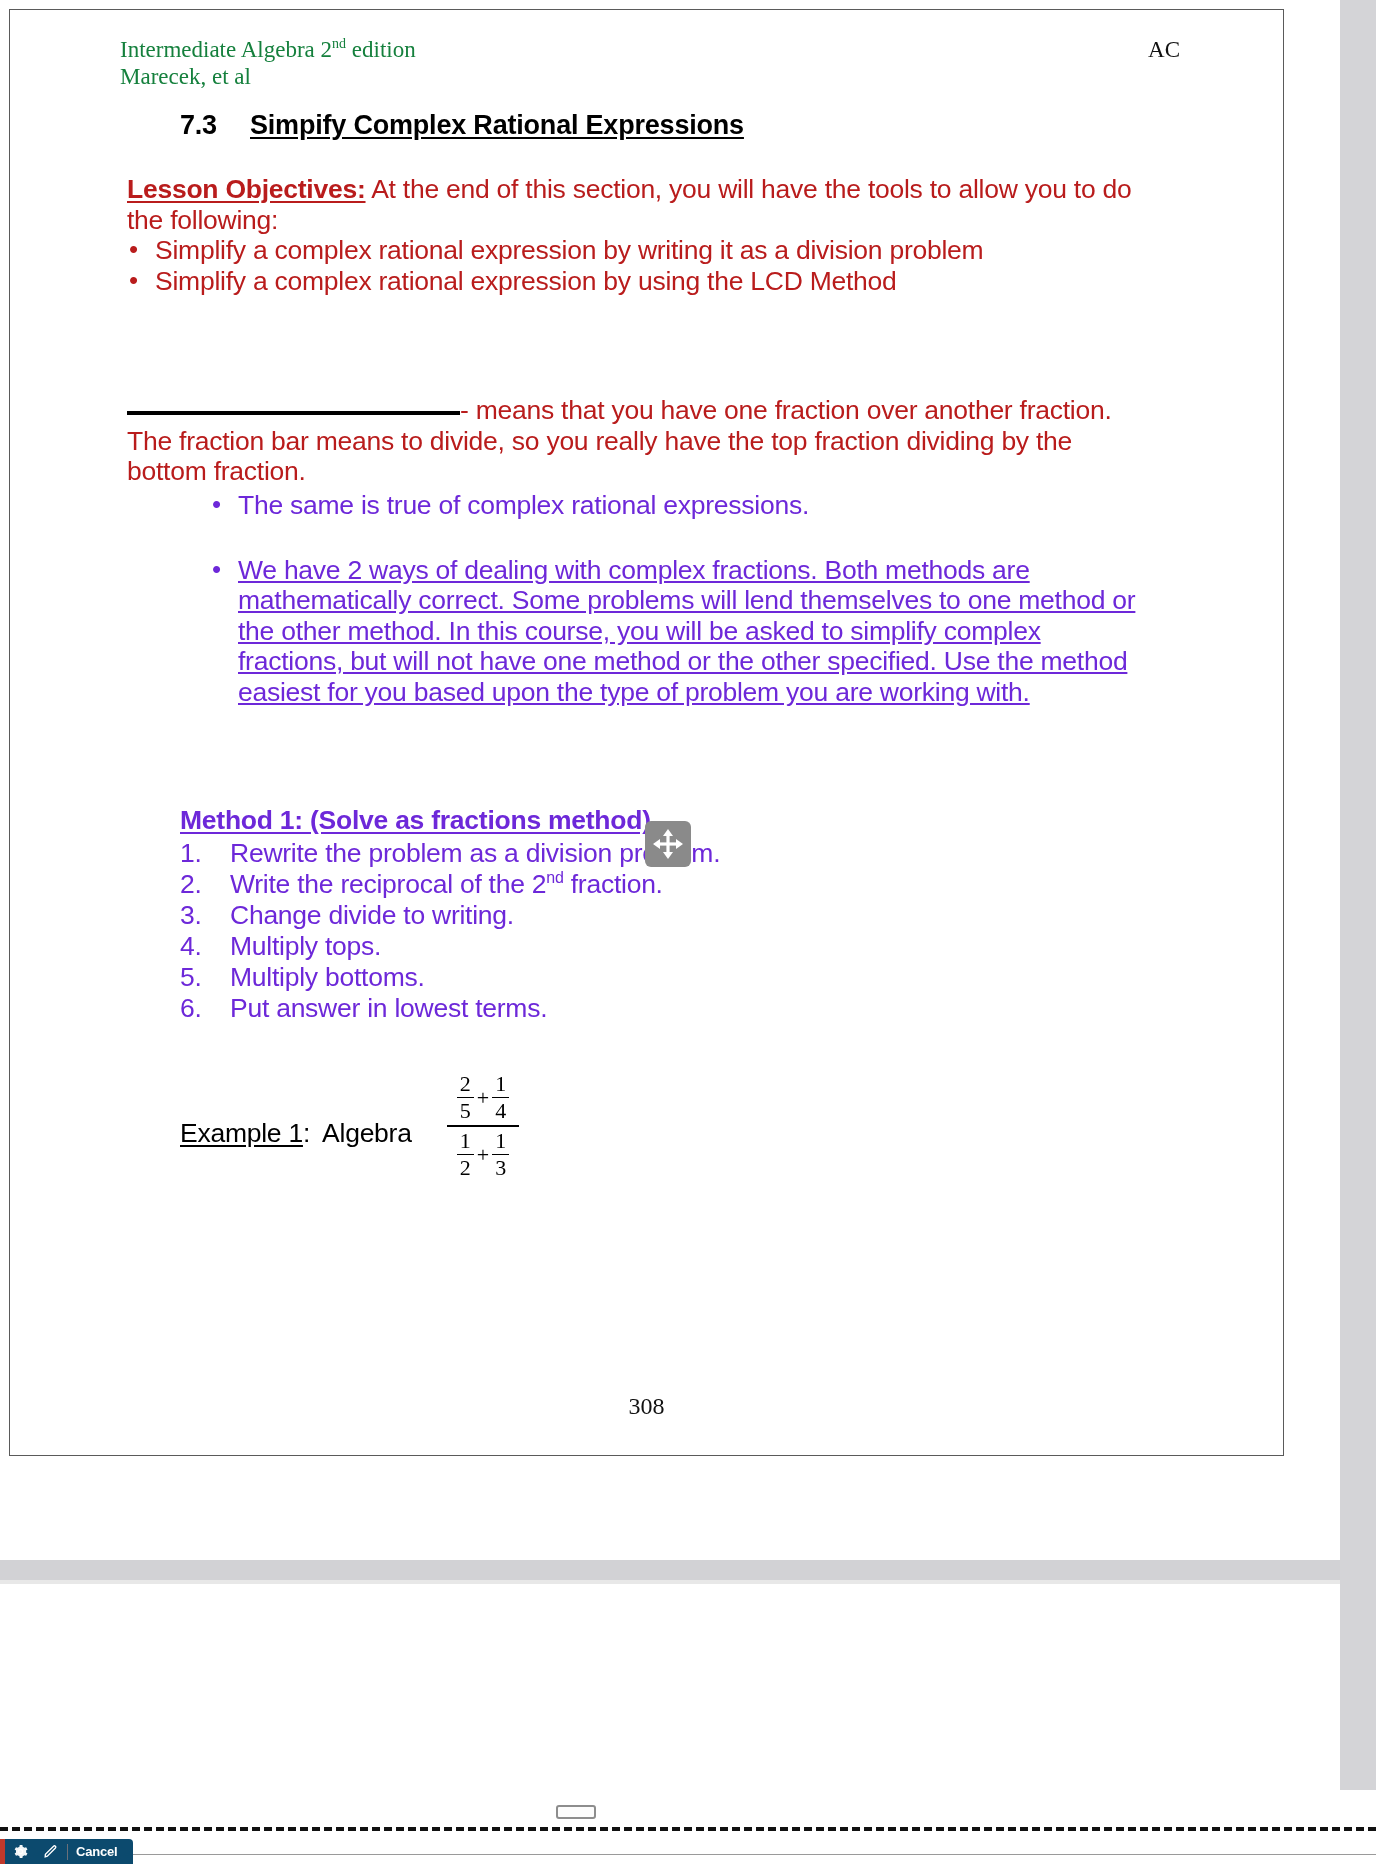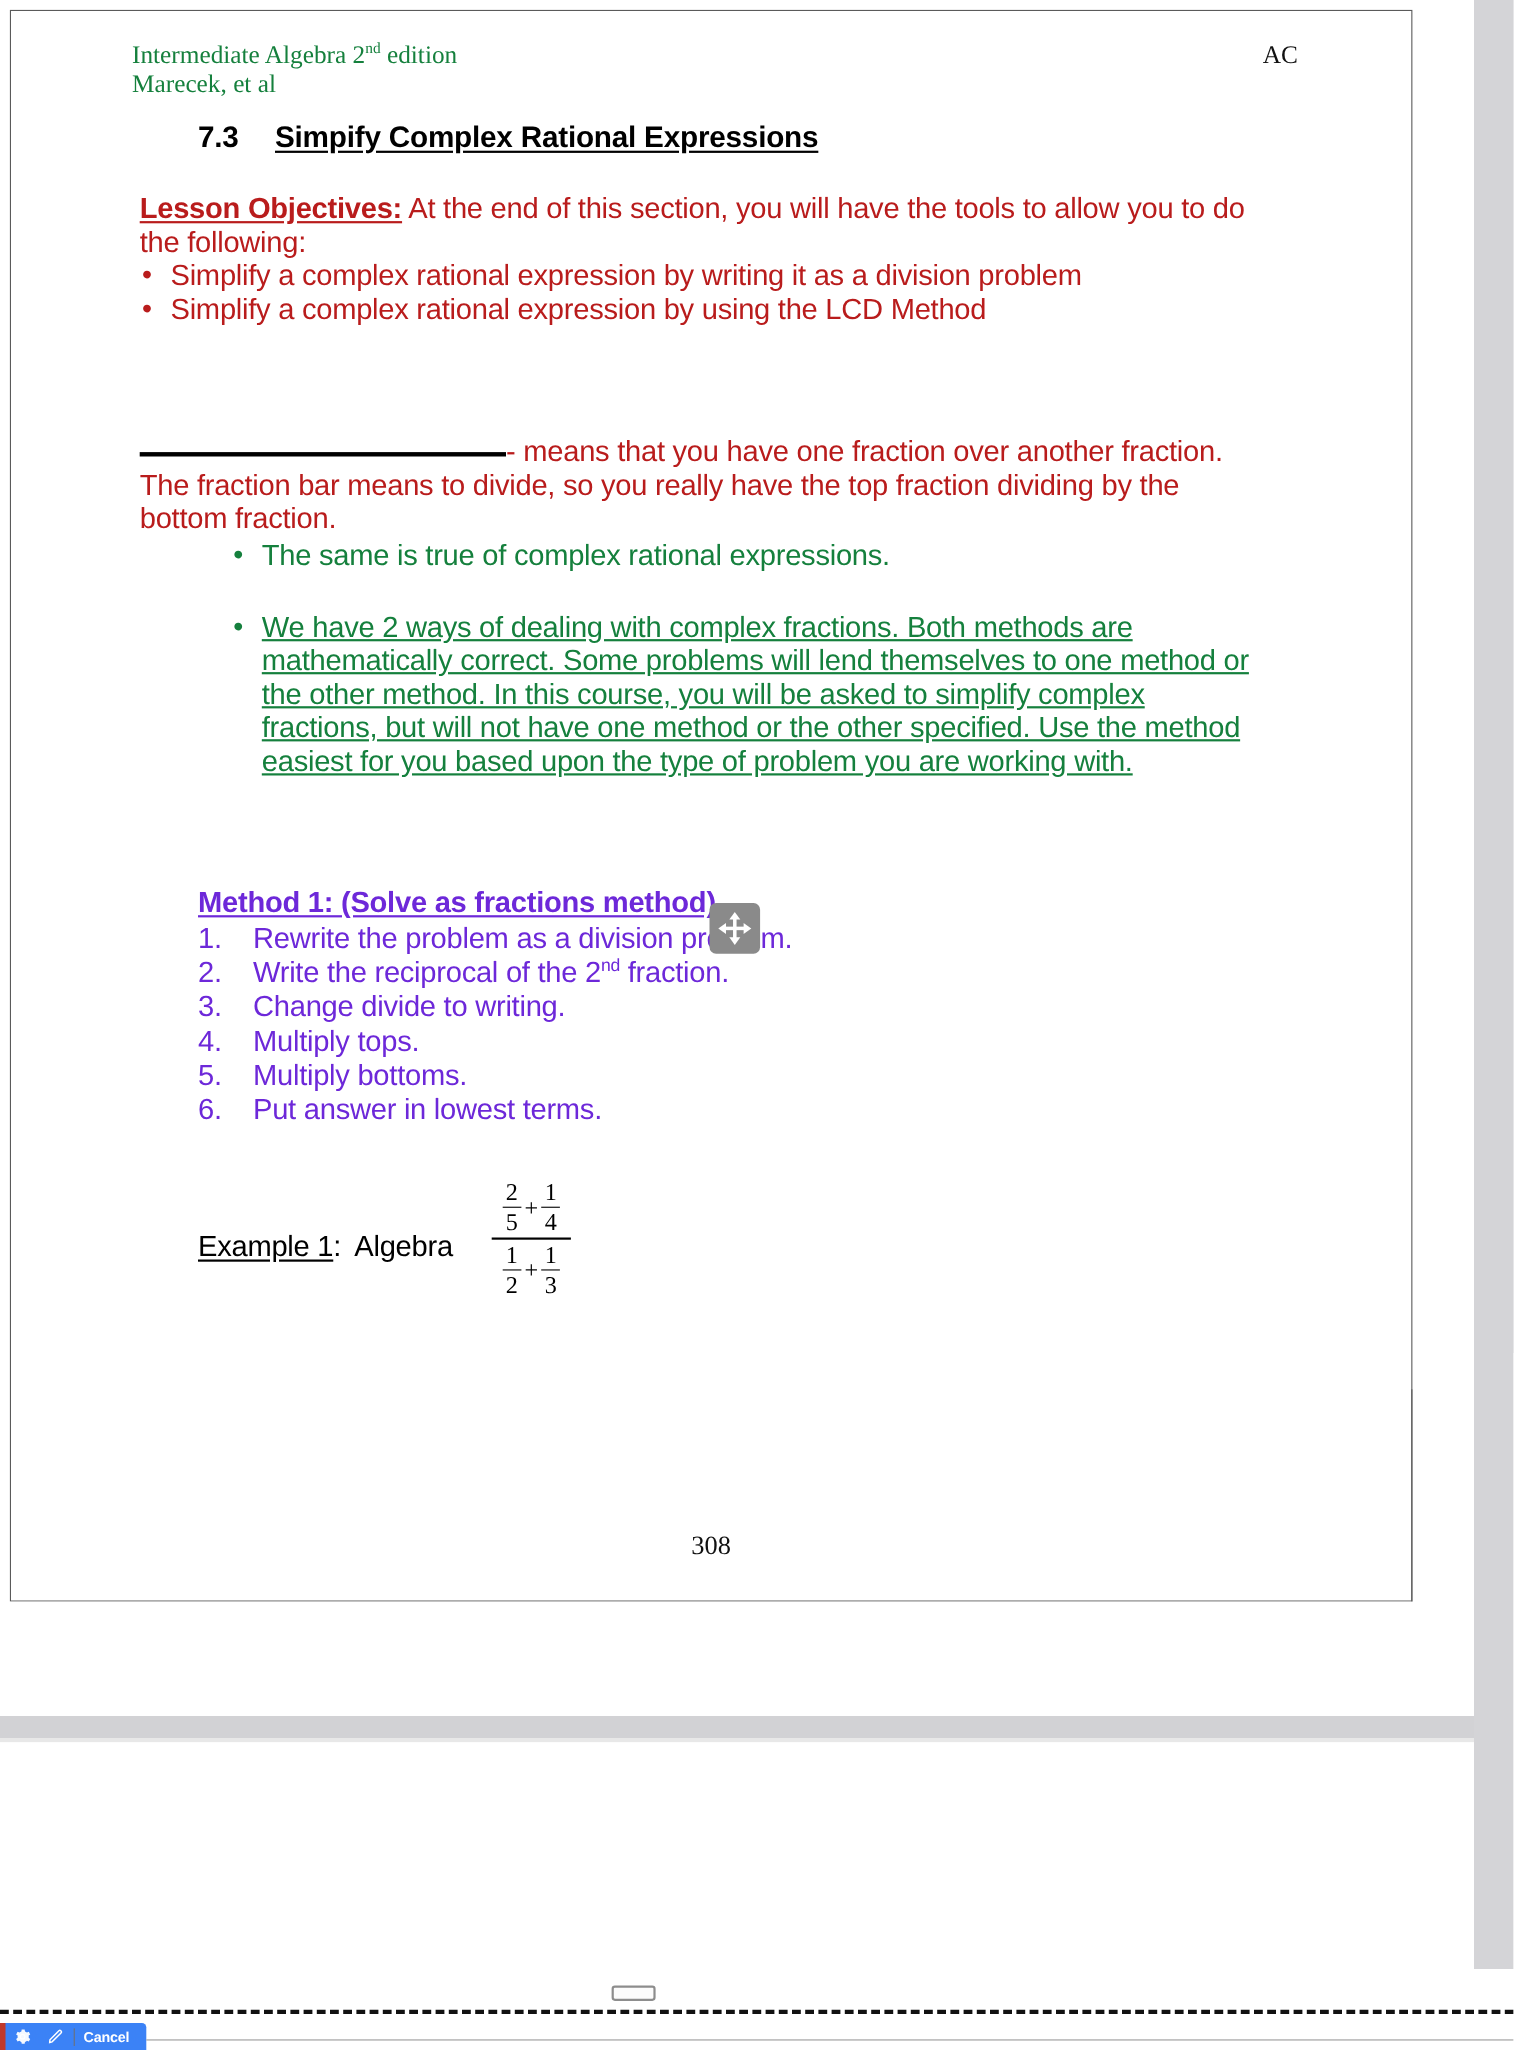--- a/index.html
+++ b/index.html
@@ -76,21 +76,21 @@
   .obj-list { margin-left:48px; margin-top:0px; }
 
   .defn { left:117px; top:385px; width:1015px; }
   .blank-line {
     display:inline-block; width:333px; height:0;
     border-bottom:4px solid #000; vertical-align:4px;
     margin-right:0px;
   }
 
   .sub-bullets { position:absolute; left:200px; top:480px; width:930px;
-    font-size:26.5px; line-height:30.5px; letter-spacing:-0.25px; color:#15803d; }
+    font-size:26.5px; line-height:30.5px; letter-spacing:-0.25px; color:#6d28d9; }
   .sub-bullets li + li { margin-top:34px;text-decoration:underline; }
   .sub-bullets > li { padding-left:35px; }
   .sub-bullets > li::before { left:0px; }
 
   
   .method { position:absolute; left:170px; top:795px; width:900px;
     font-size:26.5px; line-height:31px; letter-spacing:-0.25px; color:#6d28d9; }
   .method-title { font-weight:bold; text-decoration:underline; text-underline-offset:3px; font-size:26.5px; }
   ol.steps { list-style:none; margin:2px 0 0 0; padding:0; }
   ol.steps li { position:relative; padding-left:50px; }
@@ -148,21 +148,21 @@
     border:2px solid #8d8d8d; border-radius:3px; background:#fcfcfc;
   }
 
   .dashed-rule {
     position:absolute; left:0; top:1827px; width:1376px; height:0;
     border-top:4px dashed #111;
   }
 
   .bottom-toolbar {
     position:absolute; left:0; top:1839px; width:133px; height:25px;
-    background:#3b82f6; border-radius:0 4px 0 0;
+    background:#0c4a6e; border-radius:0 4px 0 0;
     display:flex; align-items:center; gap:0;
     overflow:hidden;
   }
   .tb-red { width:5px; height:25px; background:#c0392b; flex:0 0 5px; }
   .tb-icon { width:30px; height:25px; display:flex; align-items:center; justify-content:center; }
   .tb-divider { width:1px; height:16px; background:#6b7079; margin:0 2px; }
   .tb-cancel { color:#ffffff; font-size:13px; font-weight:bold; padding:0 6px; letter-spacing:-0.2px; }
 
   .toolbar-underline {
     position:absolute; left:133px; top:1854px; width:1243px; height:1px; background:#9a9a9a;

